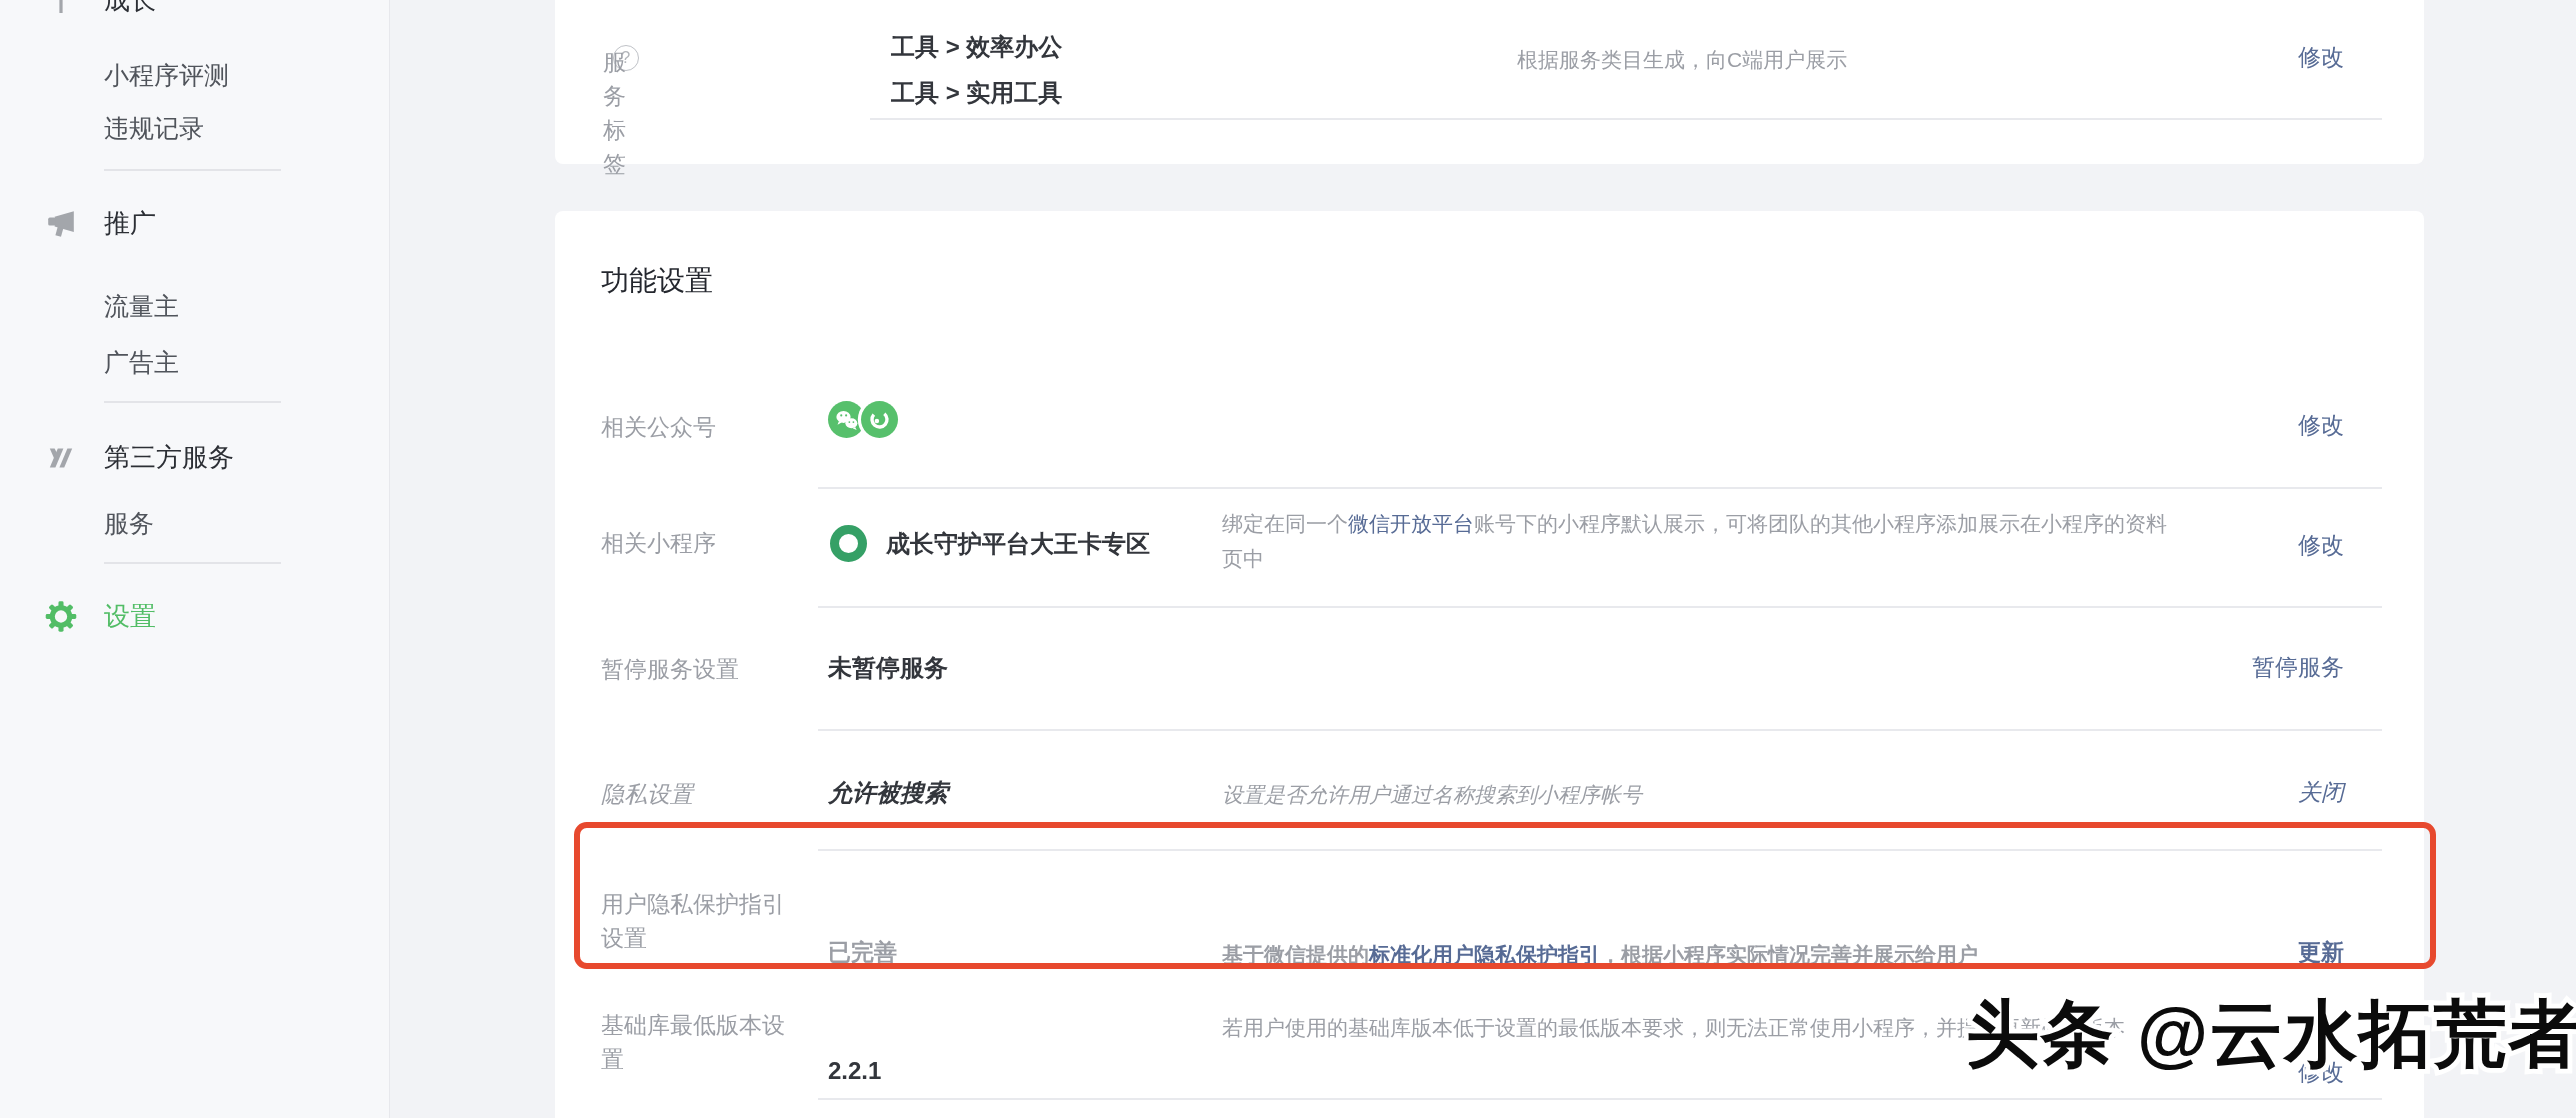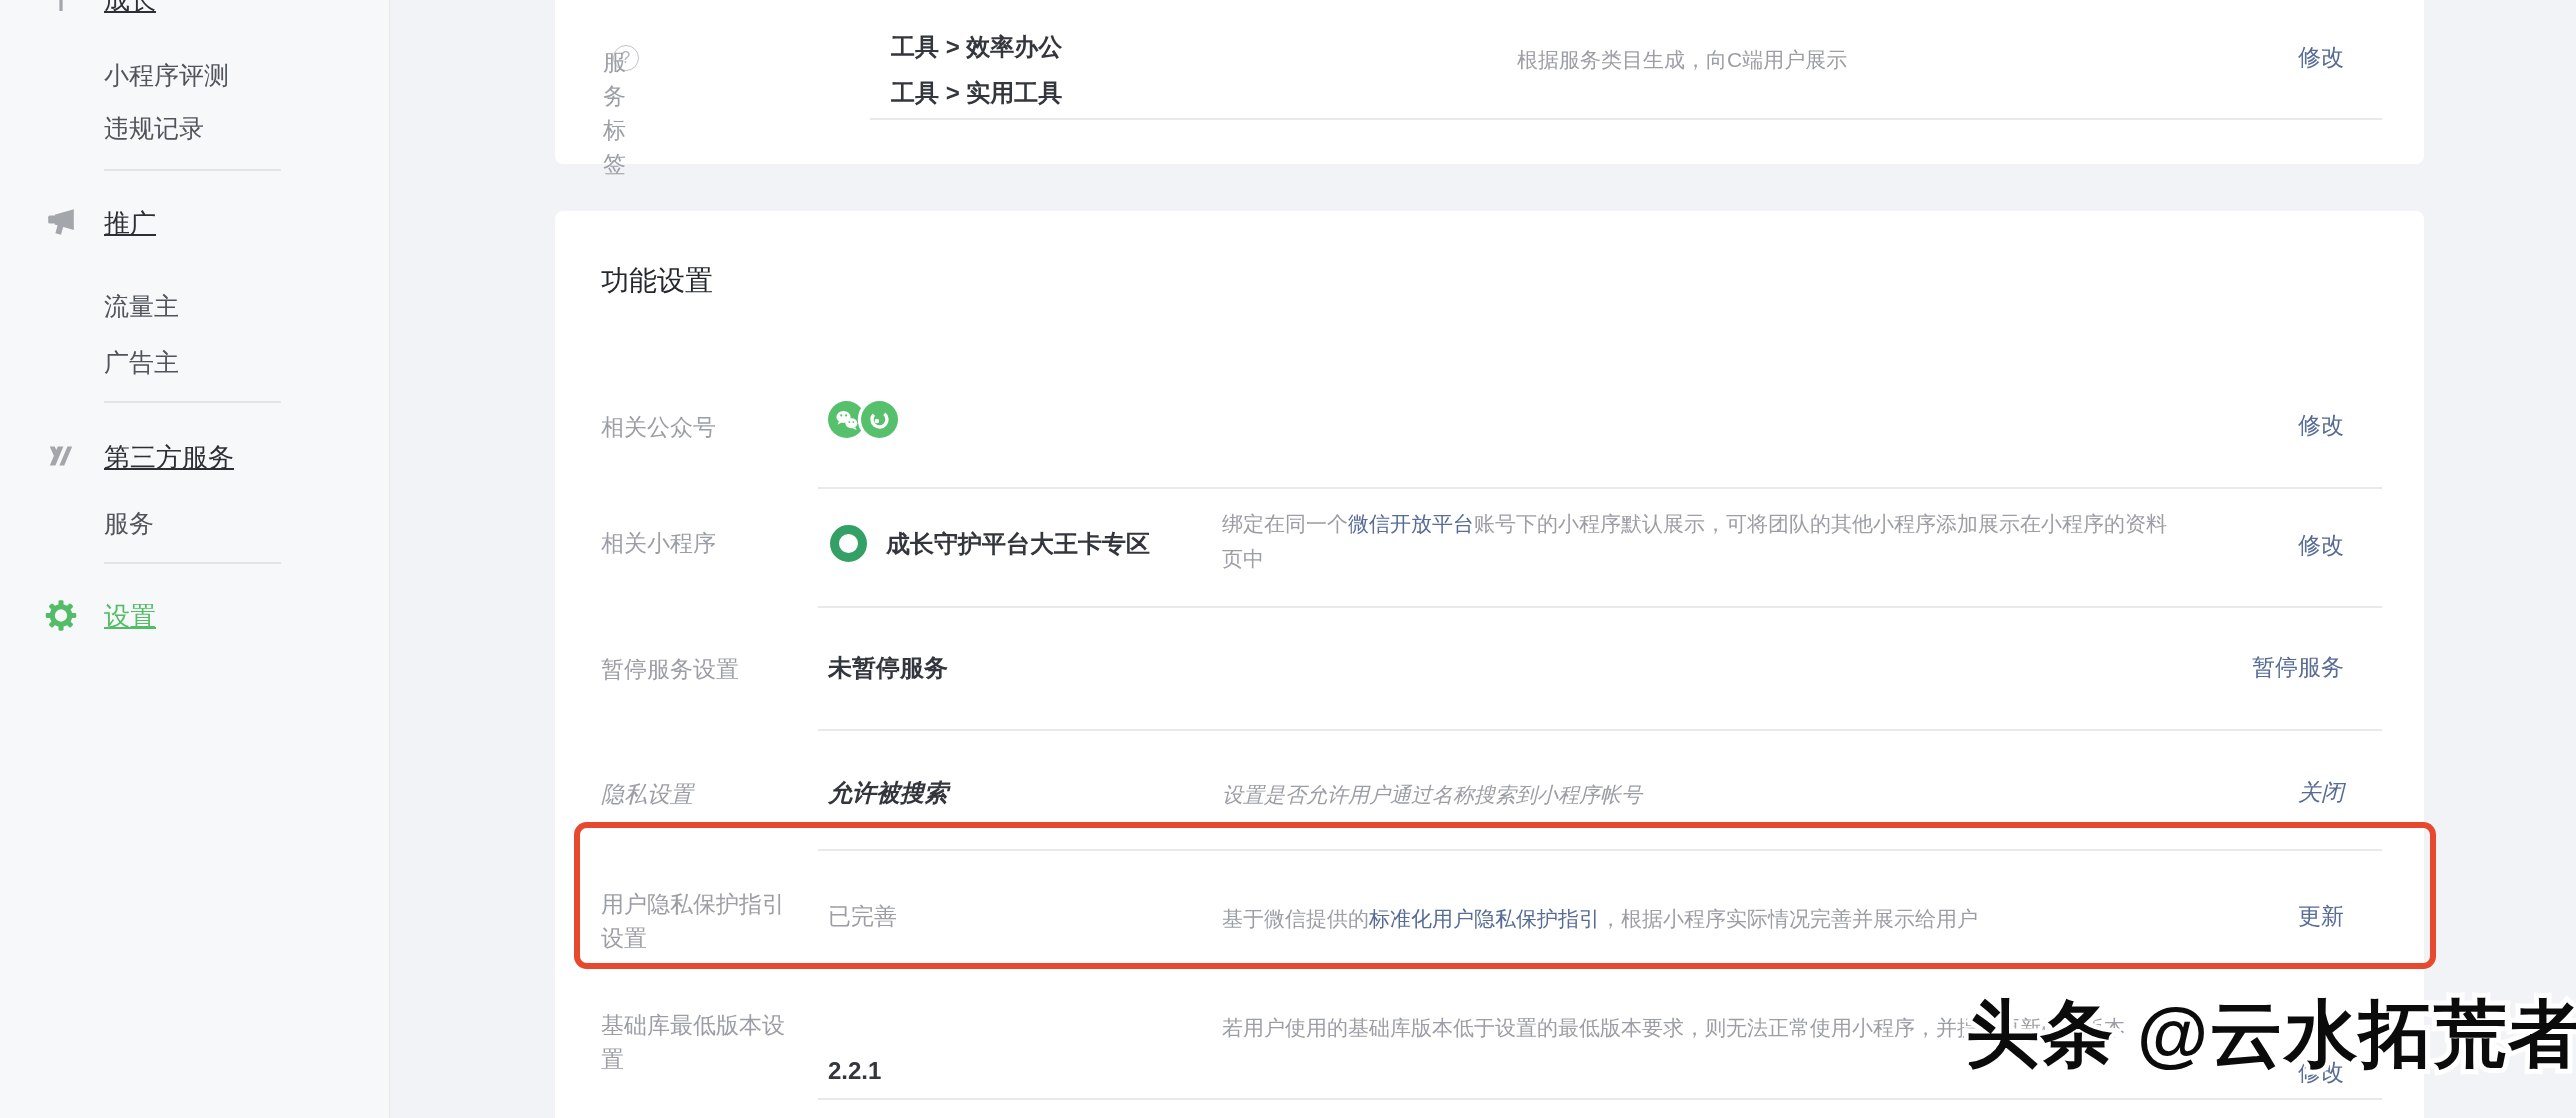--- a/index.html
+++ b/index.html
@@ -3,21 +3,21 @@
 <meta charset="utf-8">
 <style>
   * { margin:0; padding:0; box-sizing:content-box; }
   html,body { width:2576px; height:1118px; overflow:hidden; }
   body { font-family:"Liberation Sans","DejaVu Sans",sans-serif; }
 
   .page { position:relative; width:2576px; height:1118px; background:#f2f3f6; overflow:hidden; }
 
   
   .sidebar { position:absolute; left:0; top:0; bottom:0; width:389px; background:#f7f8fa; border-right:1.6px solid #e7e8ec; z-index:2; }
-  .nav-header { position:absolute; left:45px; display:flex; align-items:flex-start; font-size:26px; color:#2c2f35; white-space:nowrap;text-decoration:underline; }
+  .nav-header { position:absolute; left:45px; display:flex; align-items:center; font-size:26px; color:#2c2f35; white-space:nowrap; }
   .nav-header .nav-icon { width:32px; height:32px; margin-right:27px; display:flex; align-items:center; justify-content:center; }
   .nav-sub { position:absolute; left:104px; font-size:25px; color:#50545b; white-space:nowrap; cursor:pointer; }
   .nav-divider { position:absolute; left:104px; width:177px; height:1.6px; background:#e3e4e8; }
   .nav-active, .nav-active span { color:#52bd66 !important; }
 
   .nh-growth { top:-17.5px; }
   .nh-growth .nav-icon { position:relative; top:-3.2px; }
   .ns-review { top:59px; }
   .ns-violation { top:112px; }
   .nd-1 { top:169px; }
@@ -67,21 +67,21 @@
   .r1 { top:199px; }
   .r1-icons { left:273px; top:190px; display:flex; }
   .r2-label { top:315px; }
   .r2-icon { left:275px; top:314px; }
   .r2-val { left:331px; top:317px; }
   .r2-desc { top:295px; }
   .r2-action { top:319px; }
   .r3 { top:441px; }
   .r4 { top:566px;font-style:italic; }
   .r5-label { top:676px; }
-  .r5-mid { top:690px; }
+  .r5-mid { top:726px;font-weight:bold; }
   .r6-label { top:797px; }
   .r6-desc { top:799px; }
   .r6-mid { top:846px; }
 
   .sep-1 { left:263px; top:276px;  width:1564px; }
   .sep-2 { left:263px; top:395px;  width:1564px; }
   .sep-3 { left:263px; top:518px;  width:1564px; }
   .sep-4 { left:263px; top:638px;  width:1564px; }
   .sep-5 { left:263px; top:754px;  width:1564px; }
   .sep-6 { left:263px; top:887px; width:1564px; }

